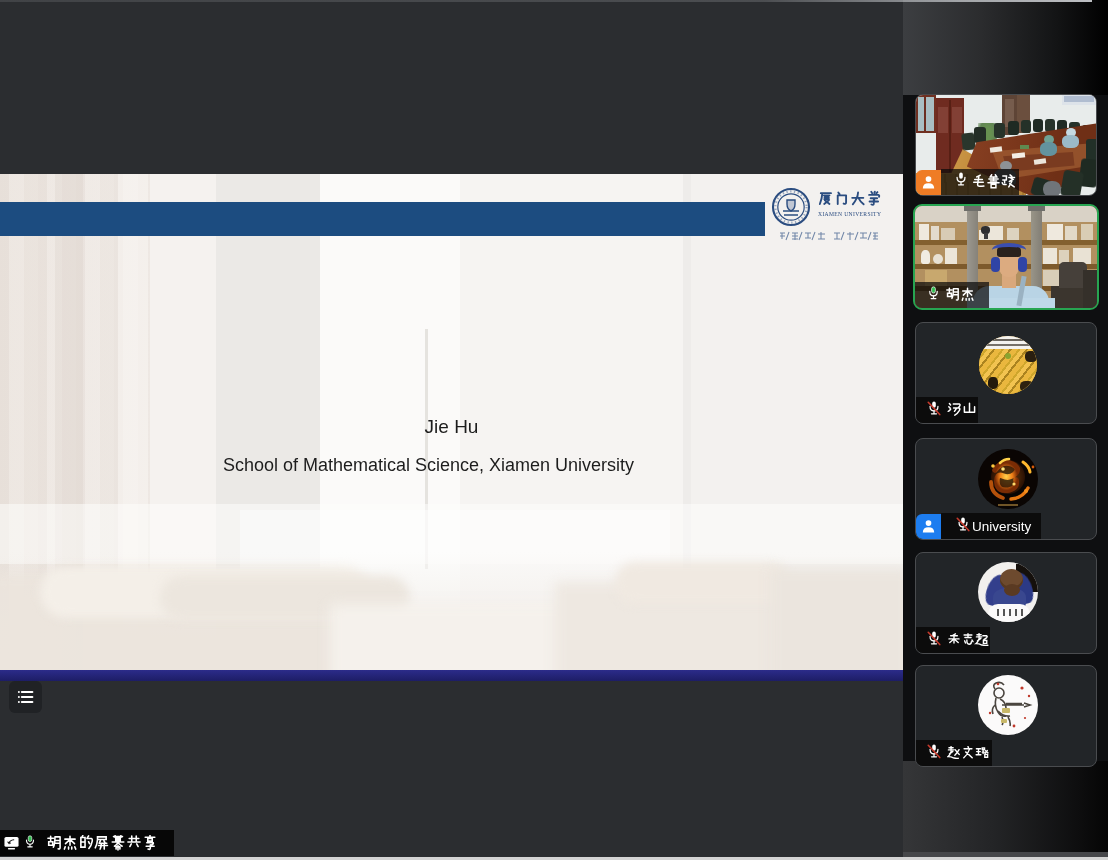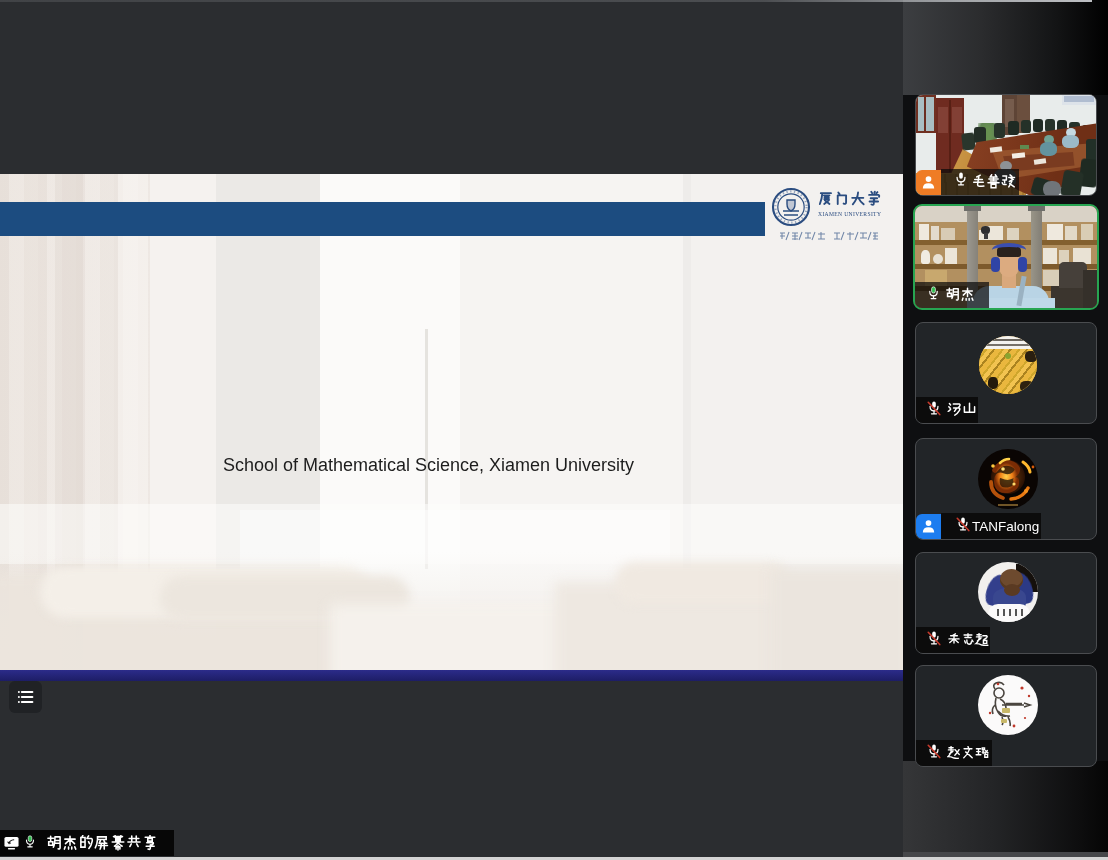--- a/index.html
+++ b/index.html
@@ -197,20 +197,21 @@
       <path d="M56,2 h6 M59,2 v6 M56,8 h6"></path>
             <path d="M66,1 l-3,8"></path>
       <path d="M69,3 h7 M72,1 v8"></path>
             <path d="M80,1 l-3,8"></path>
       <path d="M82,2 h7 M85,2 v5 M82,7 h7"></path>
             <path d="M93,1 l-3,8"></path>
       <path d="M95,2 h5 M95,5 h5 M95,8 h5 M97,2 v6"></path>
     </g>
    </svg>
   </div>
+  <div id="t2">Jie Hu</div>
   <div id="t3">School of Mathematical Science, Xiamen University</div>
 </div>
 <div id="side"></div>
 <div id="sidetop"></div>
 <div id="sidebot"></div>
 
 <div class="tile" id="tile1">
  <div style="left:0;top:0;width:182px;height:102px;background:#e8eceb"></div>
  <div style="left:146px;top:0;width:36px;height:10px;background:#dde3e9"></div>
  <div style="left:148px;top:1px;width:30px;height:6px;background:#93a3c0;opacity:.6"></div>
@@ -376,21 +377,21 @@
         <circle cx="48" cy="42" r="2" fill="#f2901e"></circle>
   <circle cx="36" cy="35" r="1.6" fill="#ffda6a"></circle>
         <circle cx="55" cy="18" r="1.4" fill="#d85a08"></circle>
   <circle cx="25" cy="20" r="1.8" fill="#ffe27a"></circle>
   <path d="M20,56 H40" stroke="#8a6a30" stroke-width="2" opacity=".8"></path>
  </svg>
  <div class="nmbar" style="left:25px;width:100px;background:#0c0c0c"></div>
  <svg style="position:absolute;left:38px;bottom:4px" width="18" height="19" viewBox="0 0 100 100">
         <use href="#mic-off"></use>
       </svg>
- <div style="left:56px;bottom:5px;color:#fff;font-size:13.5px;font-family:'Liberation Sans',sans-serif;position:absolute">TANFalong</div>
+ <div style="left:56px;bottom:5px;color:#fff;font-size:13.5px;font-family:'Liberation Sans',sans-serif;position:absolute">University</div>
  <div class="badge" style="background:#1d7df0;border-radius:6px 0 0 6px"></div>
  <svg style="position:absolute;left:3px;bottom:3px" width="19" height="19" viewBox="0 0 100 100">
         <use href="#person"></use>
       </svg>
 </div>
 
 <div class="tile" id="tile5">
  <div style="left:62px;top:9px;width:60px;height:60px;border-radius:50%;background:#f2f0ee;overflow:hidden">
    <div style="position:absolute;left:38px;top:2px;width:22px;height:28px;background:#15100c"></div>
    <div style="position:absolute;left:9px;top:12px;width:17px;height:32px;background:#333f8c;border-radius:60% 40% 20% 40%;transform:rotate(16deg)"></div>

